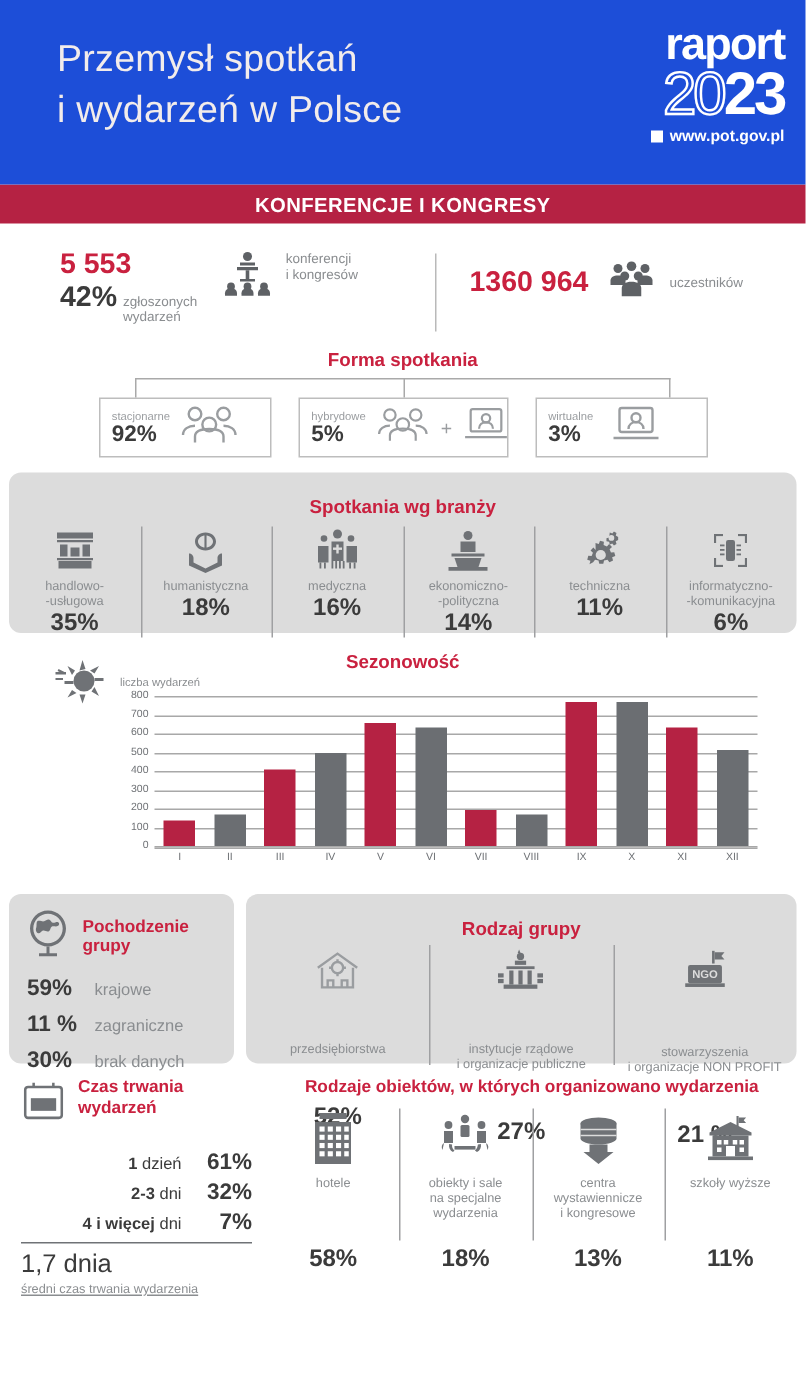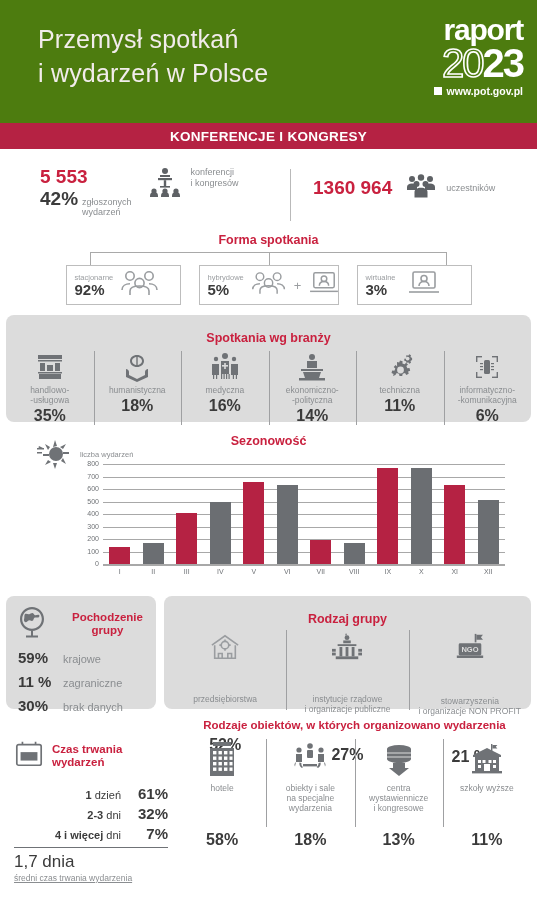--- a/index.html
+++ b/index.html
@@ -9,21 +9,21 @@
     background: #ffffff;
     width: 537px;
     height: 924px;
     overflow: hidden;
     color: #3b3b3b;
   }
   .page { width: 537px; height: 924px; position: relative; }
 
   
   .header {
-    background: #4d7c0f;
+    background: #1d4ed8;
     height: 123px;
     position: relative;
     padding: 22px 0 0 38px;
   }
   .header-title {
     color: #f2eceb;
     font-size: 25px;
     font-weight: 400;
     line-height: 34px;
     letter-spacing: .2px;
@@ -125,21 +125,21 @@
   .bar.g { background: #6b6e72; }
   .xaxis {
     position: absolute; left: 103px; right: 32px; top: 137px;
     display: flex; border-top: 1px solid #a8a8a8; padding-top: 2px;
   }
   .xtick { flex: 1; text-align: center; font-size: 7px; color: #6f7276; }
 
   
   .grouprow { display: flex; gap: 8px; margin: 8px 6px 0 6px; height: 113px; }
   .pochodzenie { width: 150px; padding: 10px 0 0 12px; }
-  .poch-head { display: flex; align-items: center; gap: 24px; text-align: center; }
+  .poch-head { display: flex; align-items: center; gap: 7px; }
   .poch-title { color: #c9213f; font-weight: bold; font-size: 11.5px; line-height: 13px; }
   .poch-line { display: flex; align-items: baseline; gap: 7px; margin-top: 7px; }
   .poch-pct { font-size: 15px; font-weight: bold; color: #3b3b3b; width: 38px; }
   .poch-lbl { font-size: 11px; color: #8a8d90; }
   .rodzaj { flex: 1; }
   .rodzaj-row { display: flex; height: 84px; }
   .rodzaj-cell {
     flex: 1; display: flex; flex-direction: column; align-items: center;
     position: relative; padding-top: 2px; gap: 32px;
   }
@@ -147,21 +147,21 @@
     content: ""; position: absolute; left: 0; top: 0; bottom: 4px;
     width: 1px; background: #9fa0a2;
   }
   .rodzaj-ic { height: 34px; display: flex; align-items: center; }
   .rodzaj-lbl { font-size: 8.5px; color: #8a8d90; text-align: center; line-height: 10px; }
   .rodzaj-pct { font-size: 16px; font-weight: bold; color: #3b3b3b; margin-top: auto; }
 
   
   .bottomrow { display: flex; margin-top: 10px; }
   .czas { width: 168px; padding-left: 14px; }
-  .czas-head { display: flex; align-items: center; gap: 8px; margin-top: 20px; }
+  .czas-head { display: flex; align-items: flex-start; gap: 8px; }
   .czas-title { color: #c9213f; font-weight: bold; font-size: 11.5px; line-height: 13.5px; }
   .czas-rows { margin-top: 12px; }
   .czas-line {
     display: flex; justify-content: flex-end; align-items: baseline;
     gap: 7px; margin-bottom: 3px;
   }
   .czas-lbl { font-size: 11px; color: #3b3b3b; }
   .czas-lbl b { font-weight: bold; }
   .czas-pct { font-size: 15px; font-weight: bold; color: #3b3b3b; min-width: 40px; text-align: right; }
   .czas-hr { height: 1px; background: #6f7276; margin: 5px 0 4px 0; }

